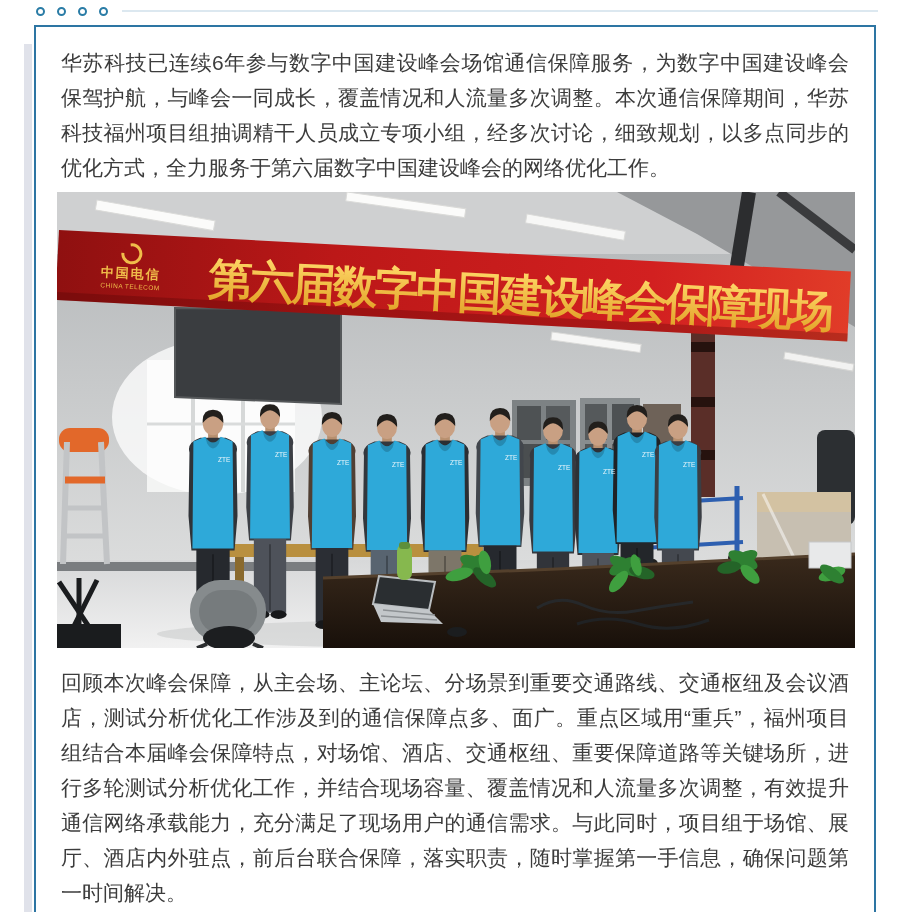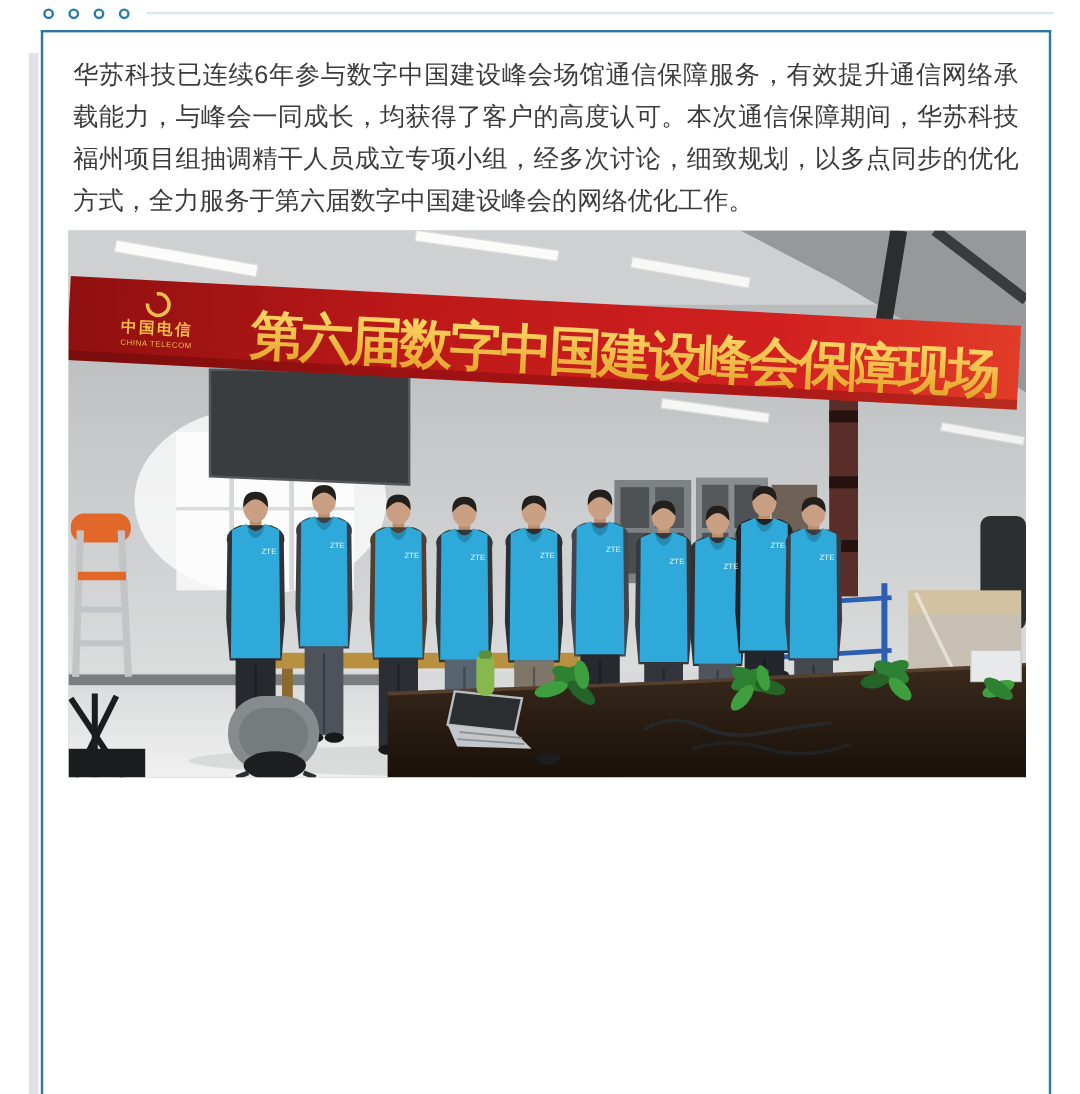--- a/index.html
+++ b/index.html
@@ -25,21 +25,21 @@
   <span class="dot"></span>
   <span class="dot"></span>
   <span class="dot"></span>
   <span class="dot"></span>
 </div>
 <div class="dots-rule"></div>
 <div class="frame-shadow"></div>
 
 <div class="content-frame">
 
-  <p class="para">华苏科技已连续6年参与数字中国建设峰会场馆通信保障服务，有效提升通信网络承载能力，与峰会一同成长，均获得了客户的高度认可。本次通信保障期间，华苏科技福州项目组抽调精干人员成立专项小组，经多次讨论，细致规划，以多点同步的优化方式，全力服务于第六届数字中国建设峰会的网络优化工作。</p>
+  <p class="para">华苏科技已连续6年参与数字中国建设峰会场馆通信保障服务，为数字中国建设峰会保驾护航，与峰会一同成长，覆盖情况和人流量多次调整。本次通信保障期间，华苏科技福州项目组抽调精干人员成立专项小组，经多次讨论，细致规划，以多点同步的优化方式，全力服务于第六届数字中国建设峰会的网络优化工作。</p>
 
   <div class="photo-wrap">
     <svg width="798" height="456" viewBox="0 0 798 456" xmlns="http://www.w3.org/2000/svg">
       <defs>
         <linearGradient id="wallGrad" x1="0" y1="0" x2="0" y2="1">
           <stop offset="0" stop-color="#b2b5b7"></stop>
             <stop offset="1" stop-color="#dcdddd"></stop>
         </linearGradient>
         <linearGradient id="floorGrad" x1="0" y1="0" x2="0" y2="1">
           <stop offset="0" stop-color="#d7d8d9"></stop>
@@ -245,13 +245,14 @@
       </g>
       <g stroke="#1a1c1e" stroke-width="5">
         <line x1="2" y1="390" x2="46" y2="456"></line>
           <line x1="40" y1="388" x2="6" y2="456"></line>
         <line x1="22" y1="386" x2="22" y2="456"></line>
         <rect x="0" y="432" width="64" height="24" fill="#1a1c1e" stroke="none"></rect>
       </g>
     </svg>
   </div>
 
+  <p class="para">回顾本次峰会保障，从主会场、主论坛、分场景到重要交通路线、交通枢纽及会议酒店，测试分析优化工作涉及到的通信保障点多、面广。重点区域用“重兵”，福州项目组结合本届峰会保障特点，对场馆、酒店、交通枢纽、重要保障道路等关键场所，进行多轮测试分析优化工作，并结合现场容量、覆盖情况和人流量多次调整，有效提升通信网络承载能力，充分满足了现场用户的通信需求。与此同时，项目组于场馆、展厅、酒店内外驻点，前后台联合保障，落实职责，随时掌握第一手信息，确保问题第一时间解决。</p>
 </div>
 
 </body></html>

